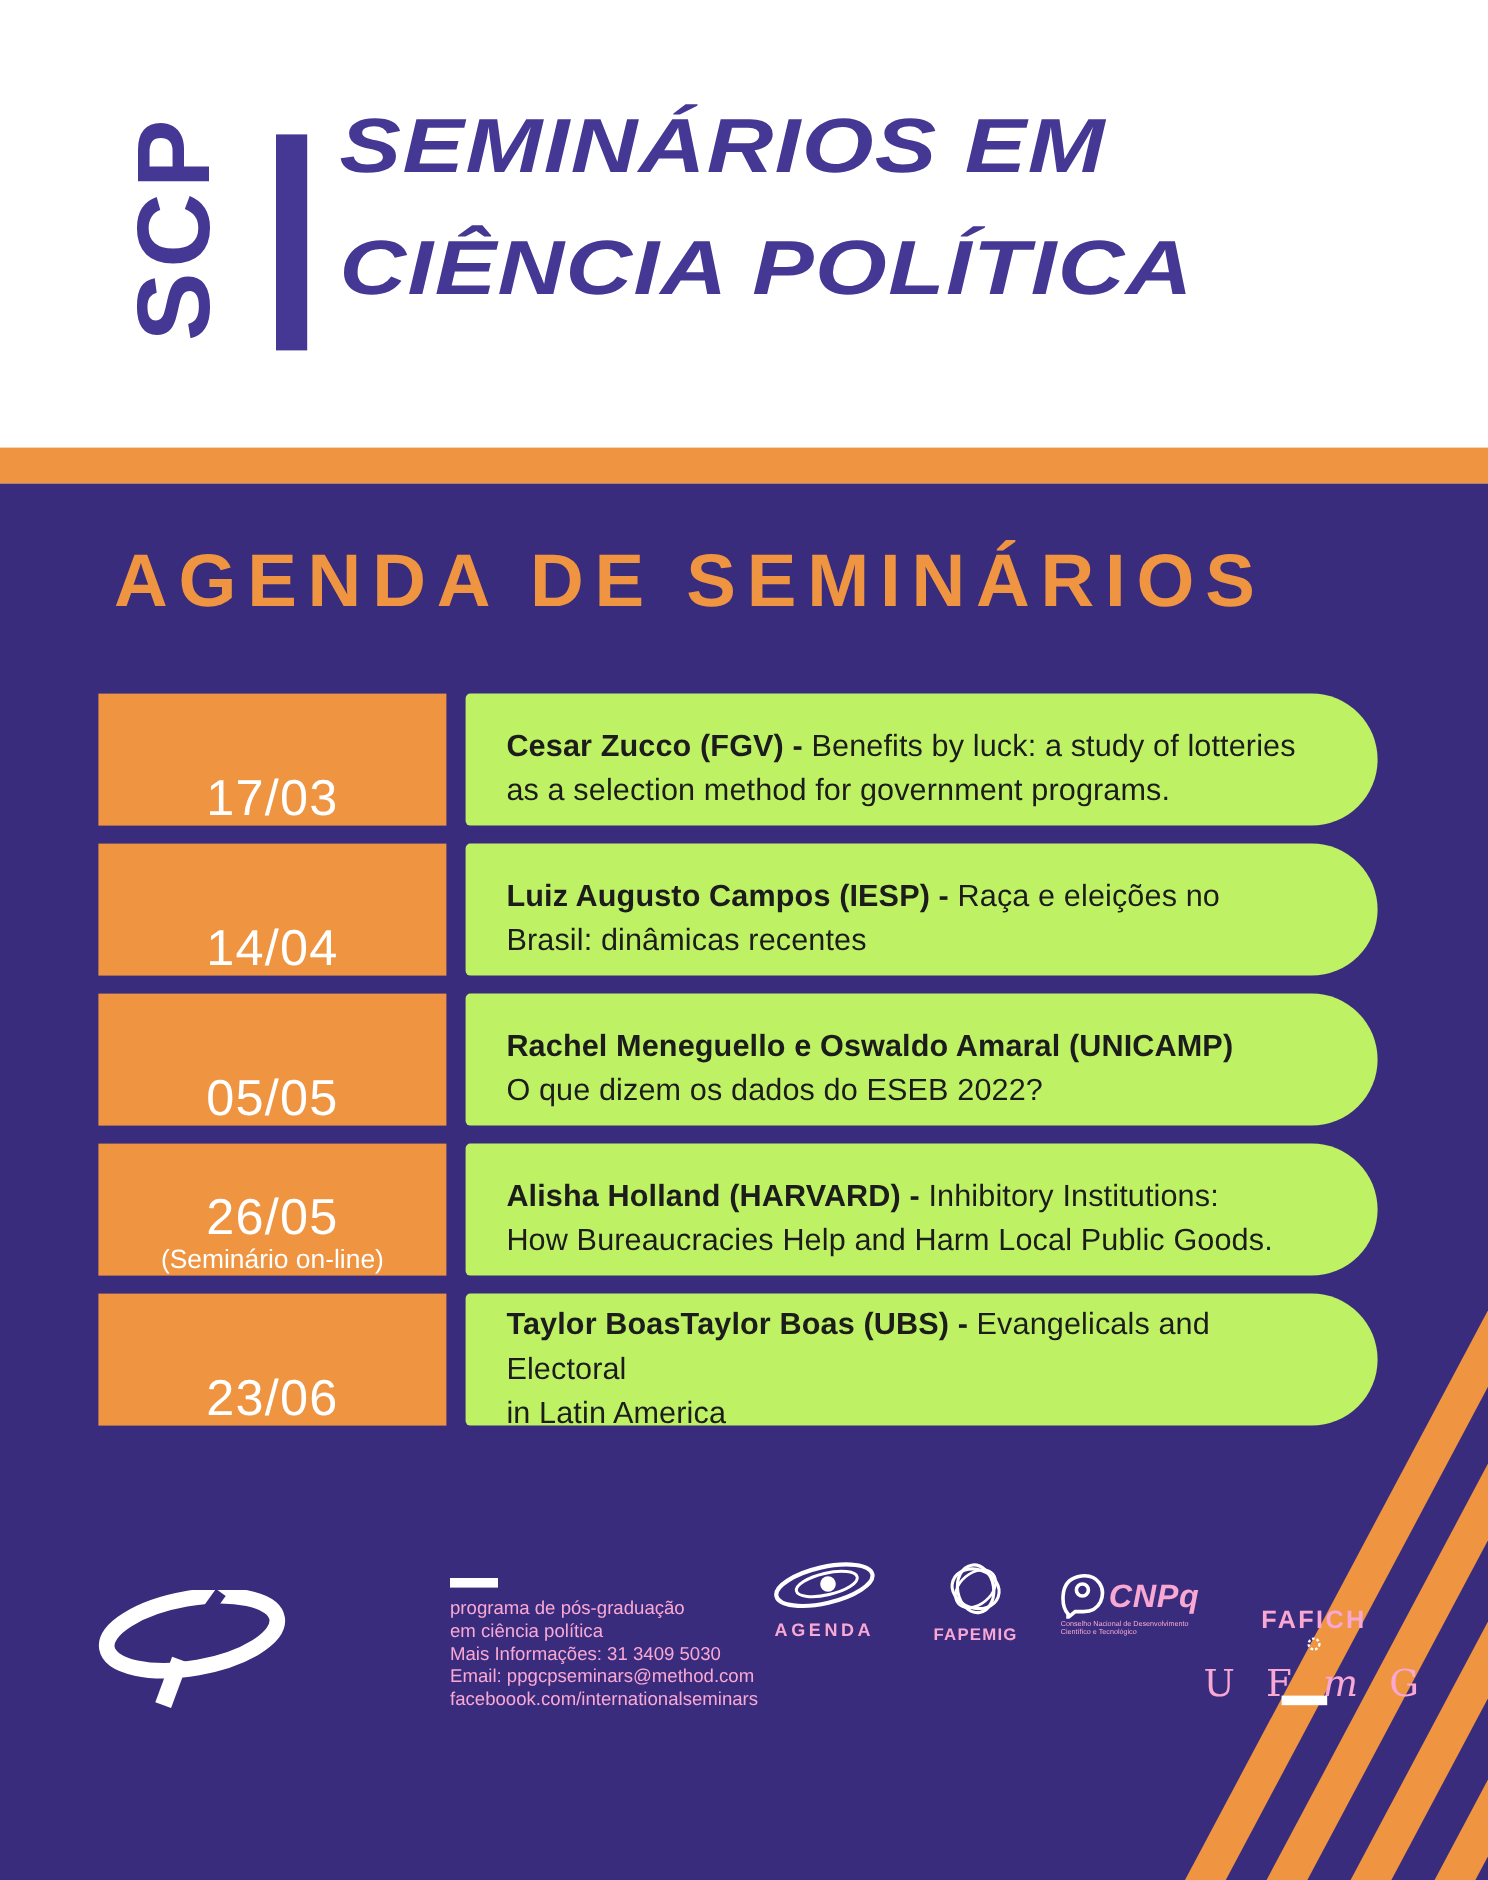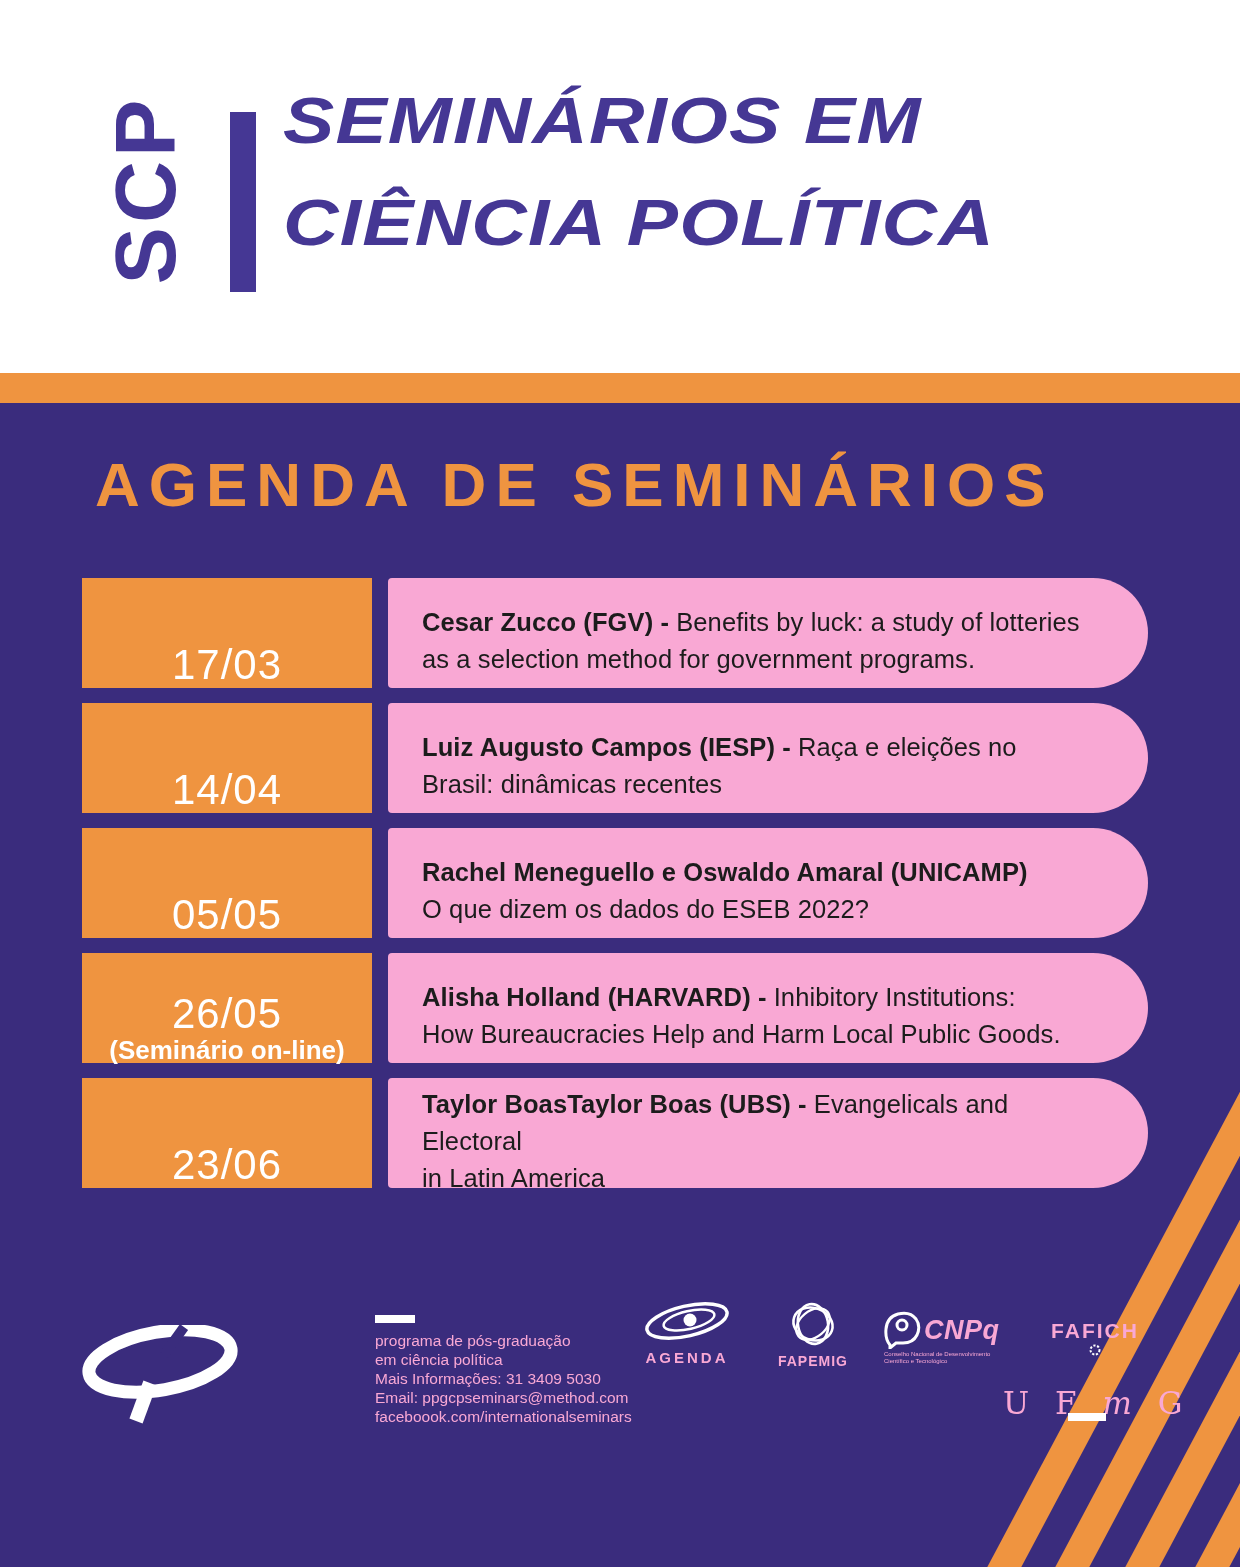--- a/index.html
+++ b/index.html
@@ -23,22 +23,22 @@
   
   .purple{position:absolute;left:0;top:403px;width:100%;height:1164px;
     background:#3a2c7d;overflow:hidden;}
   .agenda-title{position:absolute;left:95px;top:51px;margin:0;
     color:#ef9440;font-size:62px;line-height:62px;font-weight:bold;letter-spacing:9px;white-space:nowrap;}
   .rows{position:absolute;left:82px;top:175px;width:1066px;}
   .row{display:flex;height:110px;margin-bottom:15px;}
   .date-box{width:290px;height:110px;background:#ef9440;color:#ffffff;flex:none;
     display:flex;flex-direction:column;align-items:center;justify-content:flex-end;}
   .date{font-size:42px;line-height:46px;letter-spacing:1px;font-weight:400;}
-  .date-note{font-size:26px;line-height:26px;font-weight:700;}
-  .card{margin-left:16px;width:760px;height:110px;background:#f9a8d4;flex:none;
+  .date-note{font-size:22px;line-height:26px;font-weight:400;}
+  .card{margin-left:16px;width:760px;height:110px;background:#bef264;flex:none;
     border-radius:4px 55px 55px 4px;display:flex;align-items:center;box-sizing:border-box;
     padding:16px 58px 0 34px;}
   .card-text{margin:0;color:#1c1c1c;font-size:25.5px;line-height:37px;letter-spacing:0.1px;
     white-space:pre-line;}
   .card-text .spk{font-weight:bold;}
   .card-text.stacked .spk{display:block;}
   
   .footer-item{position:absolute;color:#f9a8d4;}
   .cp-logo{left:80px;top:922px;}
   .program-caps{right:890px;top:972px;text-align:right;font-size:12.5px;line-height:17.5px;
@@ -46,21 +46,21 @@
   .info-bar{left:375px;top:912px;width:40px;height:8px;background:#ffffff;}
   .info-text{left:375px;top:928px;font-size:15.5px;line-height:19px;}
   .capes{left:641px;top:898px;width:92px;text-align:center;}
   .capes .label{font-size:15px;font-weight:bold;letter-spacing:3px;margin-top:2px;}
   .fapemig{left:768px;top:898px;width:90px;text-align:center;}
   .fapemig .label{font-size:14px;font-weight:bold;letter-spacing:1px;margin-top:2px;}
   .cnpq{left:884px;top:908px;width:130px;}
   .cnpq-row{display:flex;align-items:center;}
   .cnpq-word{font-size:27px;font-weight:bold;font-style:italic;letter-spacing:0.5px;margin-left:2px;}
   .cnpq-sub{font-size:6px;line-height:7px;margin-top:2px;}
-  .fafich{left:1040px;top:916px;width:110px;text-align:center;}
+  .fafich{left:1040px;top:936px;width:110px;text-align:center;}
   .fafich .label{font-size:21px;font-weight:bold;letter-spacing:2px;}
   .ufmg{left:1003px;top:982px;font-family:"DejaVu Serif","Liberation Serif",serif;
     font-size:31px;letter-spacing:8px;white-space:nowrap;}
   .ufmg em{font-style:italic;}
   .ufmg-underline{left:1068px;top:1010px;width:38px;height:8px;background:#ffffff;}
   
   .stripe{position:absolute;bottom:-10px;width:34px;height:720px;background:#ef9440;
     transform:skewX(-28deg);transform-origin:0 100%;}
   .stripe.s1{left:982px;}
   .stripe.s2{left:1050px;}

